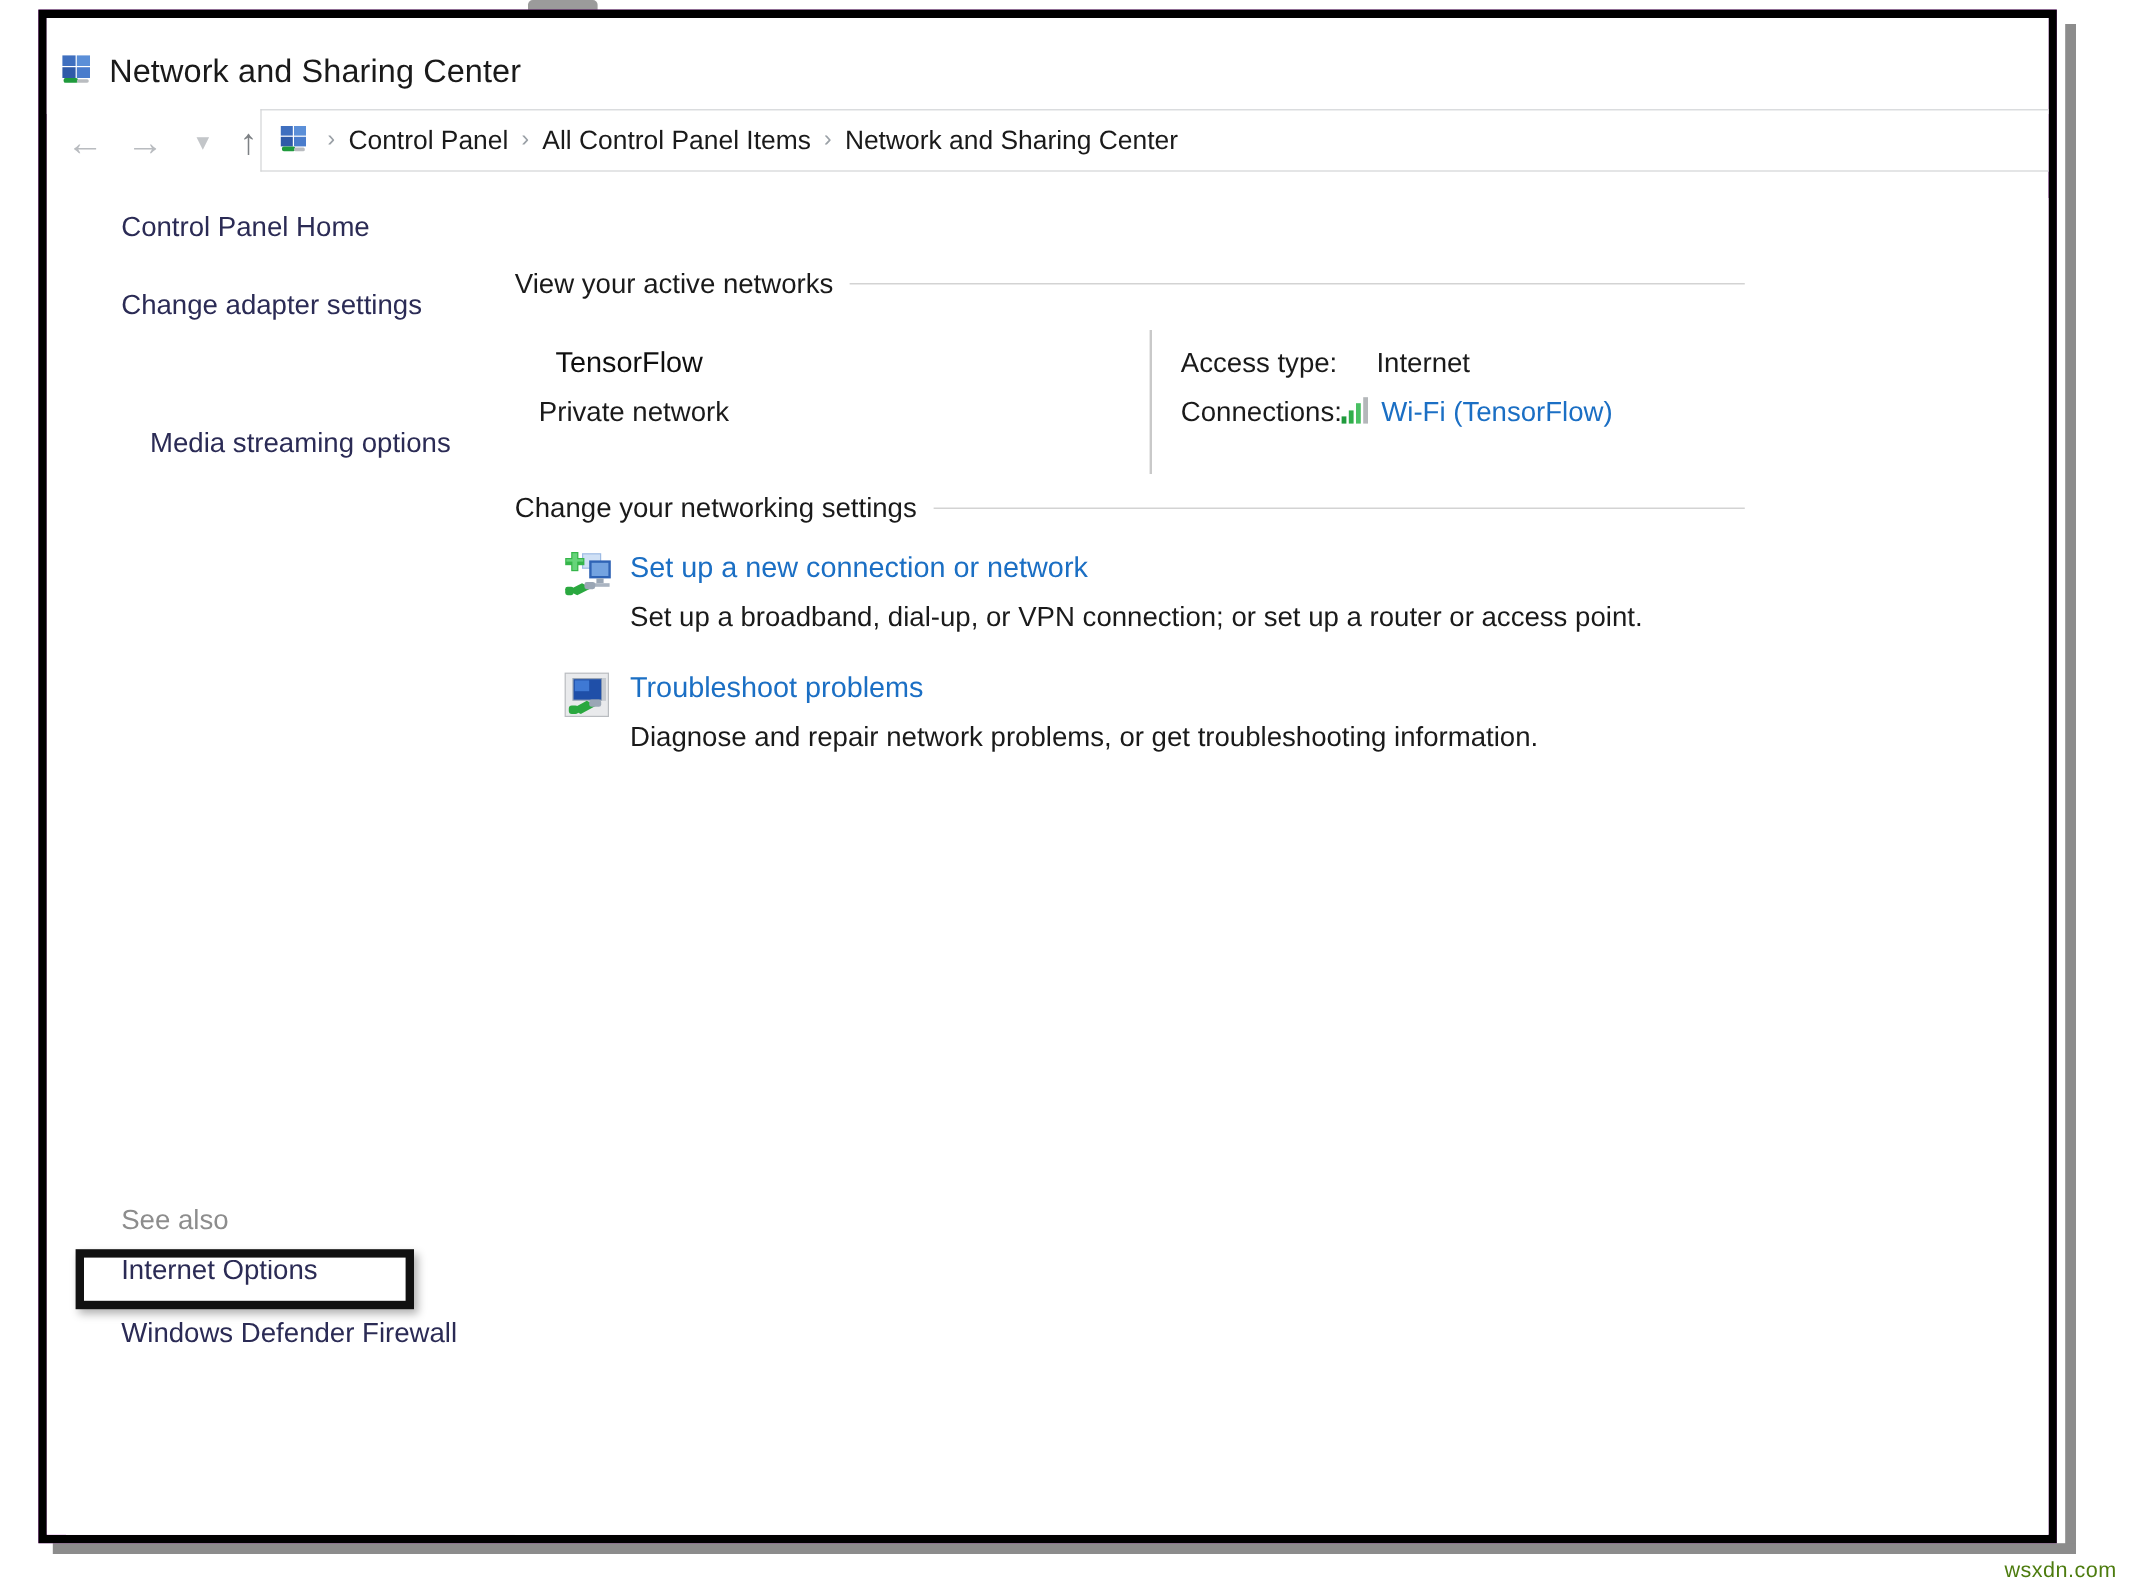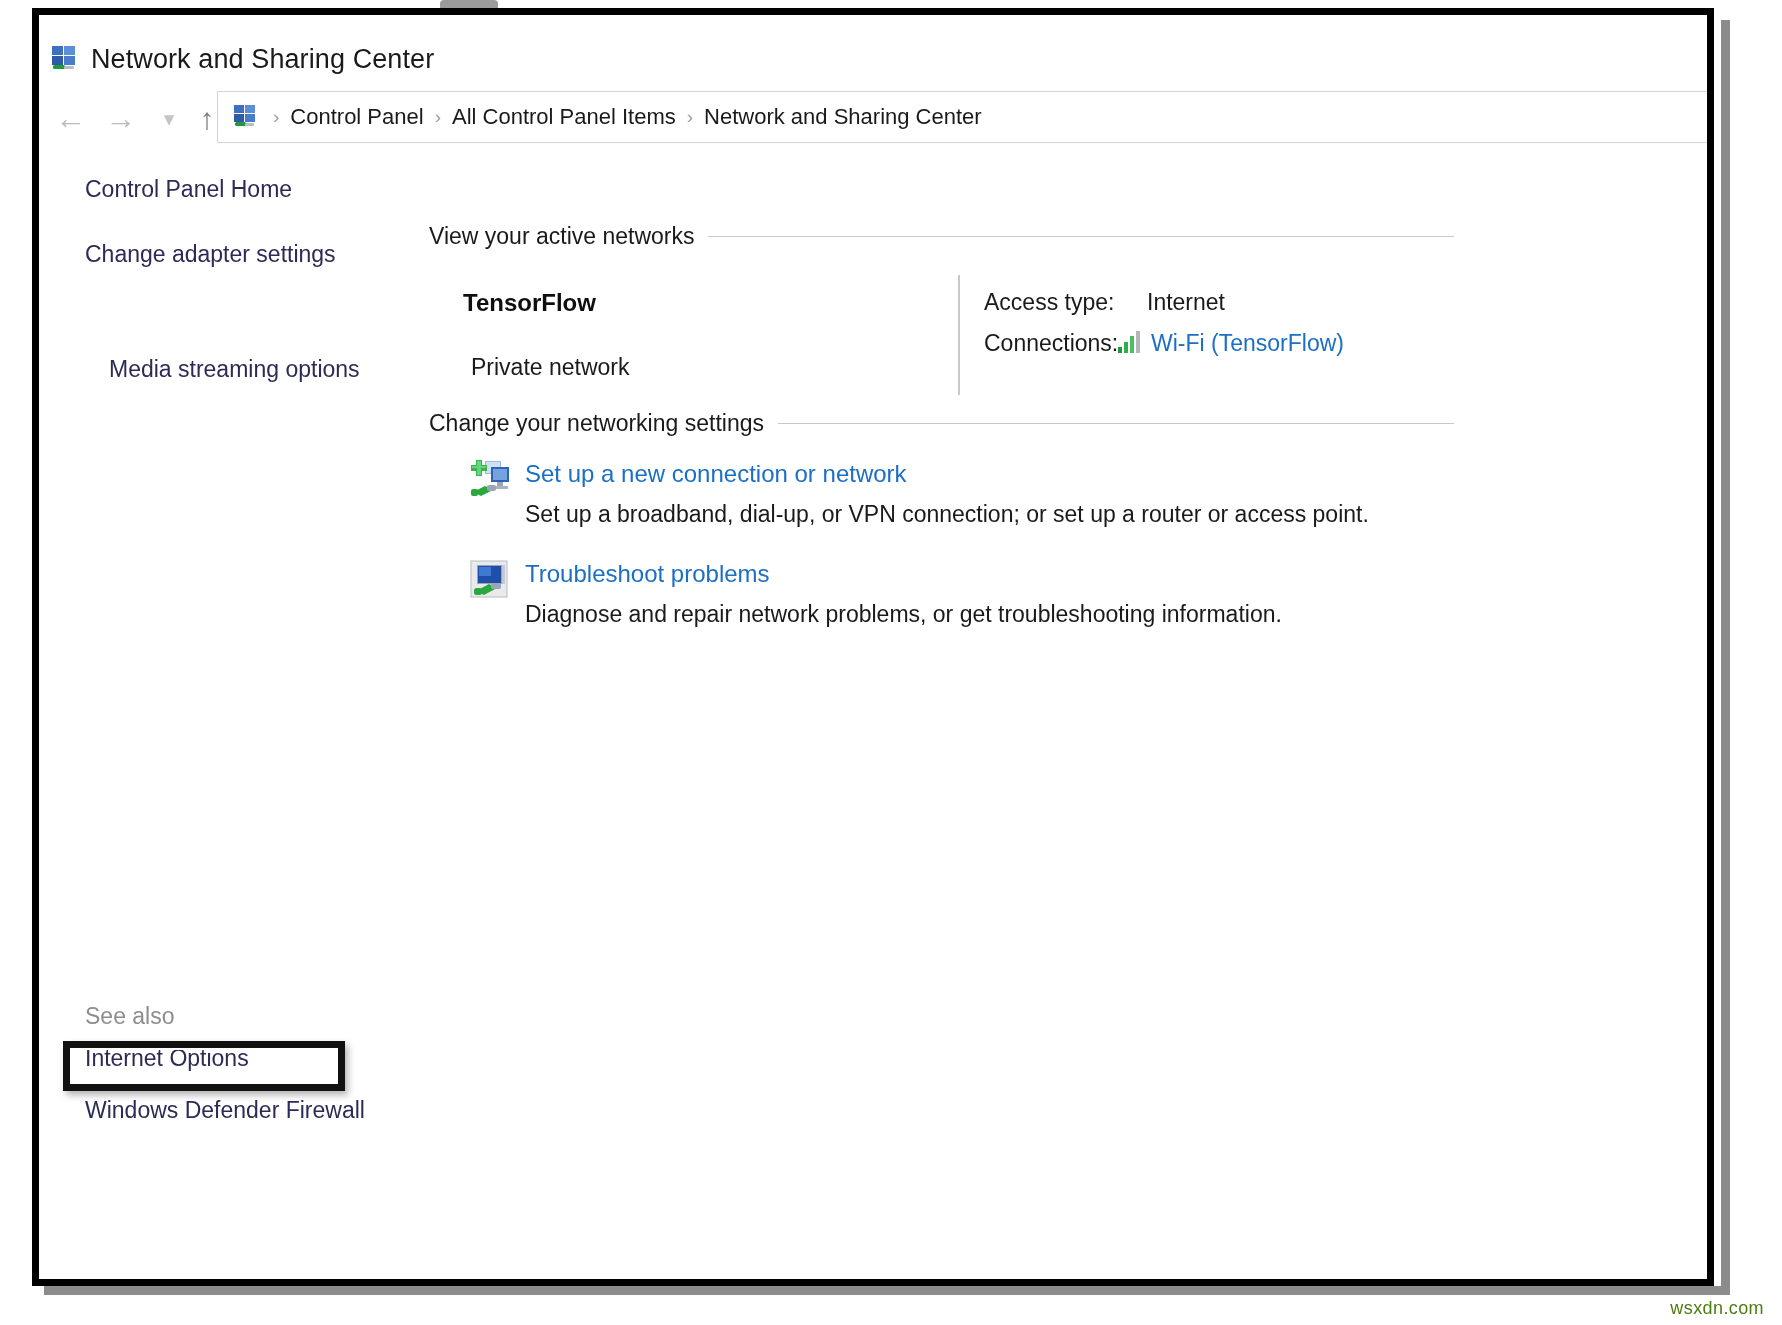--- a/index.html
+++ b/index.html
@@ -146,21 +146,21 @@
   }
   #breadcrumb .sep {
     color: #9aa0a6;
     font-size: 19px;
     padding: 0 3px;
   }
 
   
   #sidebar {
     position: absolute;
-    left: 0;
+    left: 16px;
     top: 150px;
     width: 390px;
     bottom: 0;
     background: #ffffff;
     padding-left: 46px;
   }
   .side-link {
     position: absolute;
     left: 46px;
     font-size: 23px;
@@ -254,30 +254,29 @@
   #sec-active   { top: 58px; text-align: right; }
   #sec-change   { top: 245px; justify-content: space-between; }
 
   
   #active-net-block { position: absolute; left: 0; top: 110px; width: 1030px; height: 120px; }
   #net-name {
     position: absolute;
     left: 34px;
     top: 14px;
     font-size: 24px;
-    font-weight: bold;
+    font-weight: normal;
     color: #0f0f0f;
   }
   #net-type {
     position: absolute;
-    left: 42px;
+    left: 20px;
     top: 55px;
     font-size: 23px;
     color: #1a1a1a;
-    margin-top: 24px;
   }
   #net-divider {
     position: absolute;
     left: 529px;
     top: 0px;
     width: 2px;
     height: 120px;
     background: #c9c9c9;
   }
   #label-access-type {

